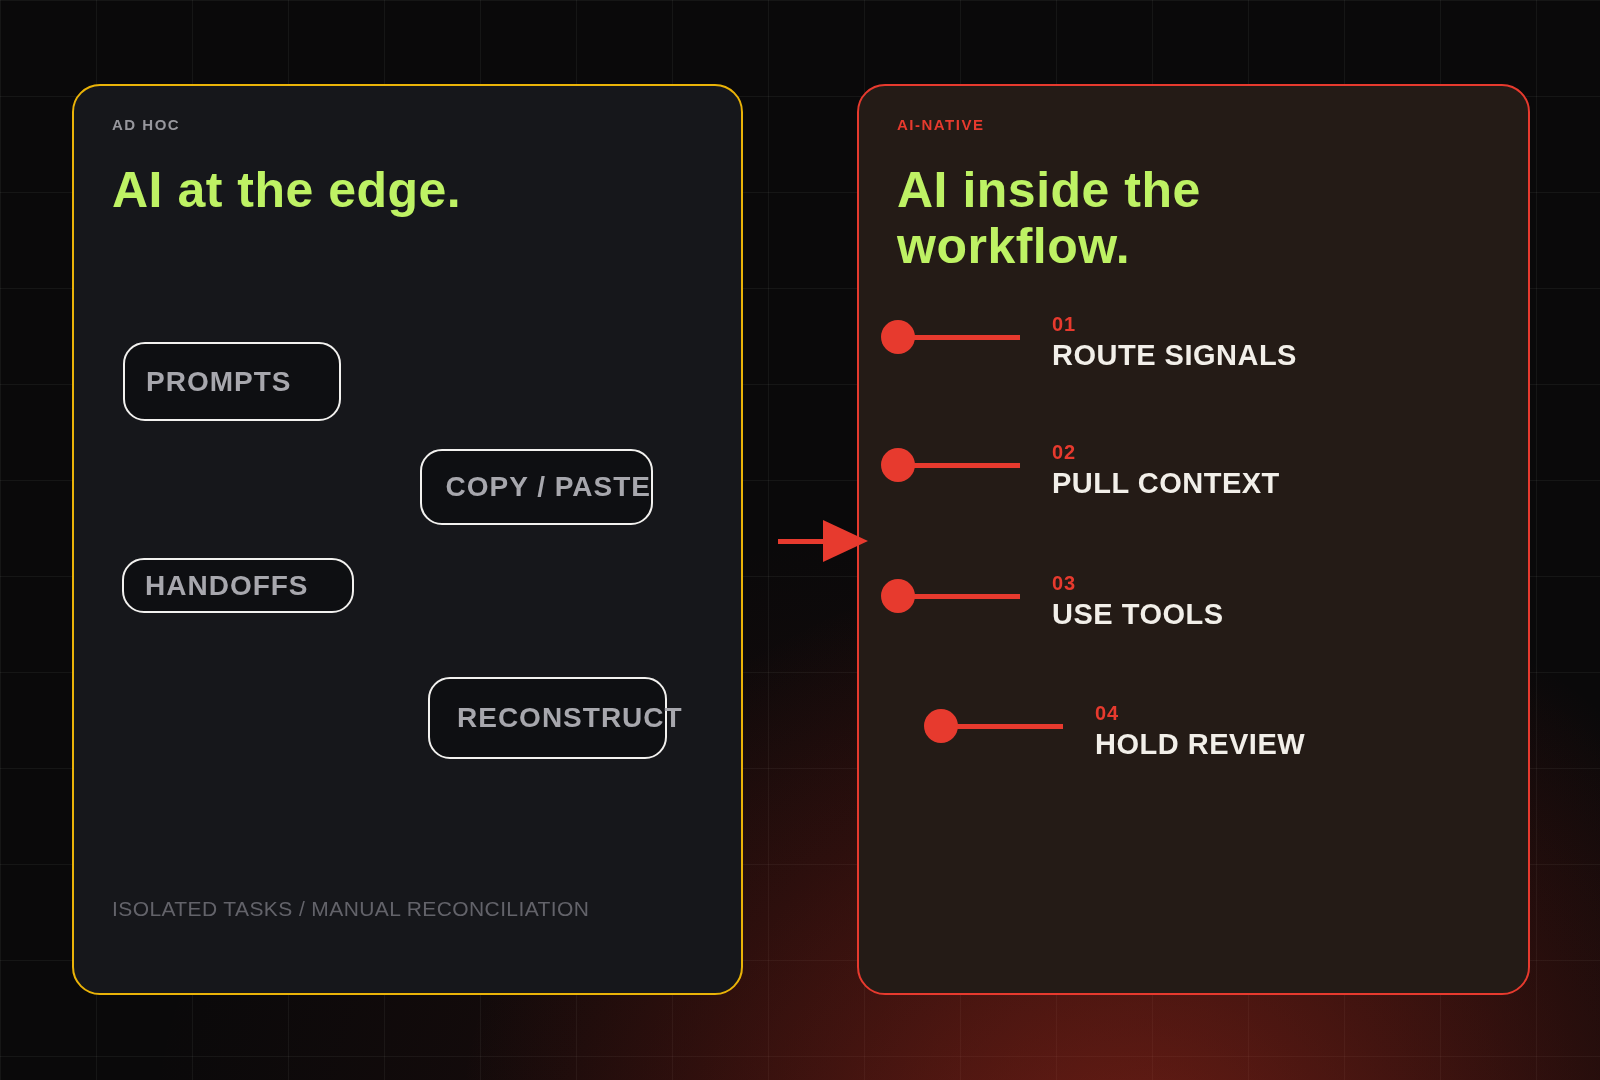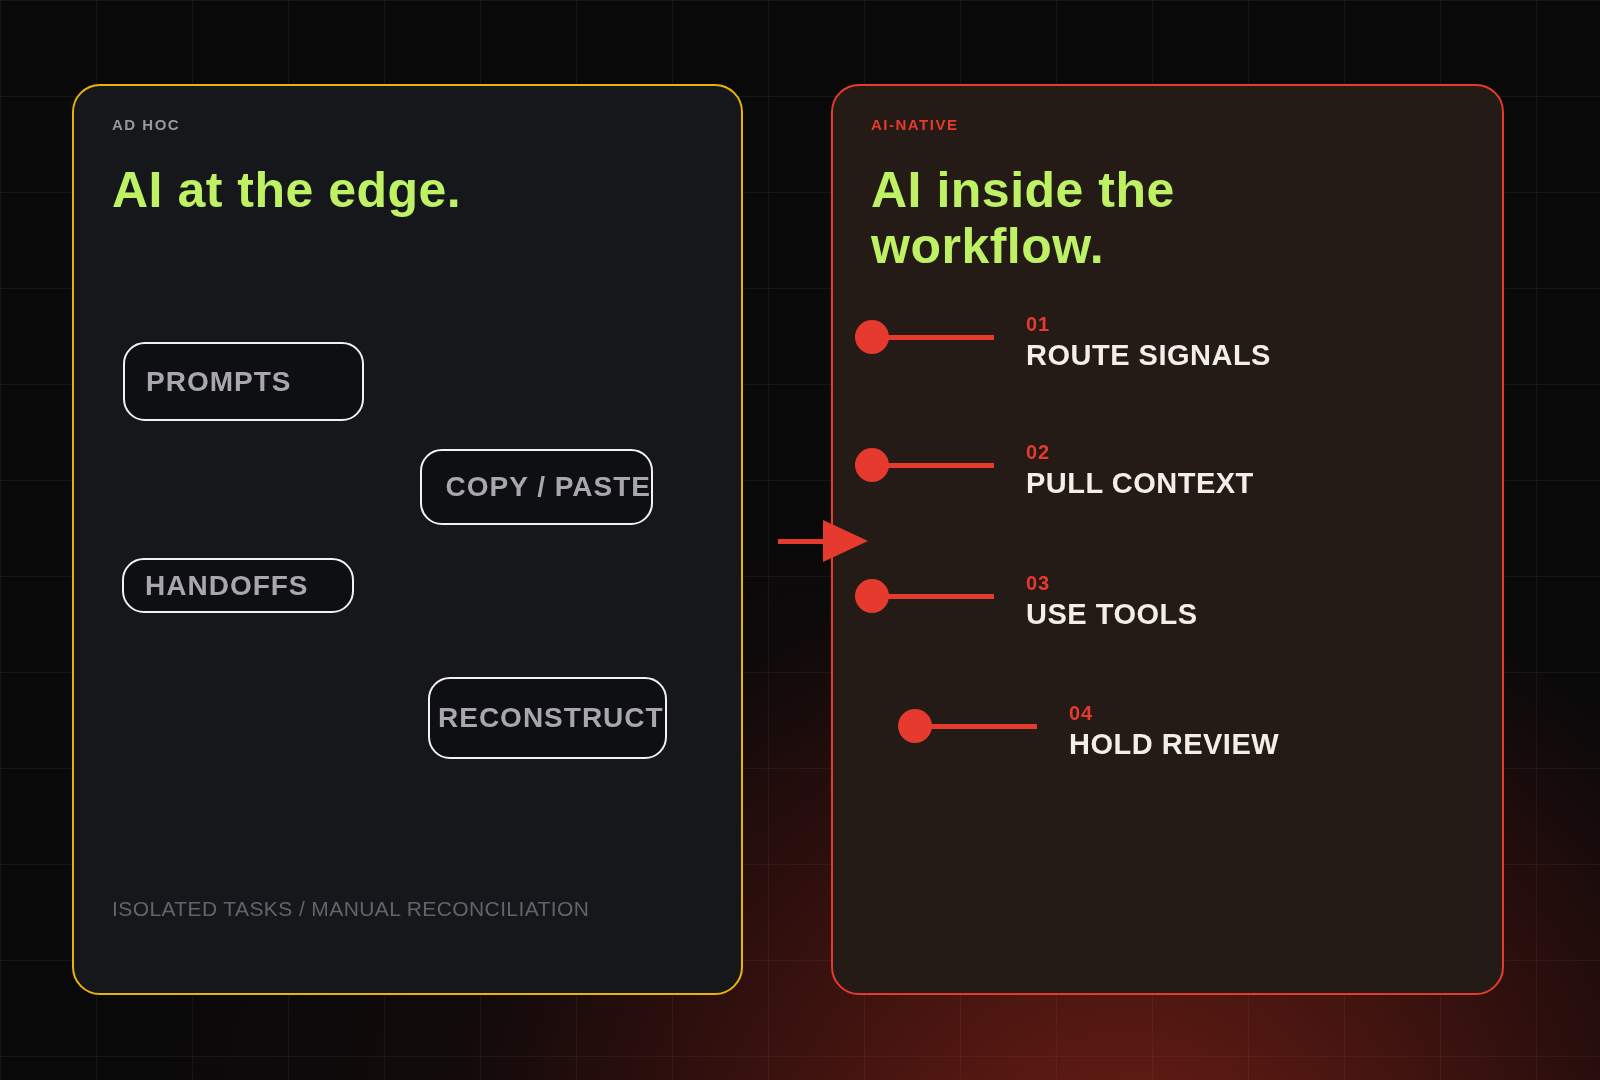--- a/index.html
+++ b/index.html
@@ -22,21 +22,21 @@
     height: 911px;
     border-radius: 28px;
     box-sizing: border-box;
   }
   .panel-left {
     left: 72px; width: 671px;
     background: #16171b;
     border: 2px solid #eab308;
   }
   .panel-right {
-    left: 831px; width: 673px;
+    left: 857px; width: 673px;
     background: #241b16;
     border: 2px solid #e73a2e;
   }
   .tag {
     position: absolute;
     left: 38px; top: 30px;
     font-size: 15px;
     font-weight: bold;
     letter-spacing: 1.5px;
   }
@@ -61,24 +61,24 @@
     background: #0e0f12;
     color: #a7a7ad;
     font-size: 28px;
     font-weight: bold;
     letter-spacing: 1px;
     display: flex;
     align-items: center;
     padding-left: 21px;
     white-space: nowrap;
   }
-  .chip-0 { left: 49px;  top: 256px; width: 241px; height: 79px; }
+  .chip-0 { left: 49px;  top: 256px; width: 218px; height: 79px; }
   .chip-1 { left: 346px; top: 363px; width: 233px; height: 76px; justify-content: flex-end; }
   .chip-2 { left: 48px;  top: 472px; width: 232px; height: 55px; }
-  .chip-3 { left: 354px; top: 591px; width: 239px; height: 82px; padding-left: 8px; }
+  .chip-3 { left: 354px; top: 591px; width: 239px; height: 82px; padding-left: 27px; }
   .footer {
     position: absolute;
     left: 38px; bottom: 72px;
     font-size: 21px;
     font-weight: normal;
     letter-spacing: 0.4px;
     white-space: nowrap;
   }
   .footer-left  { color: #63636a; }
   .footer-right { color: #eeebe6; }

